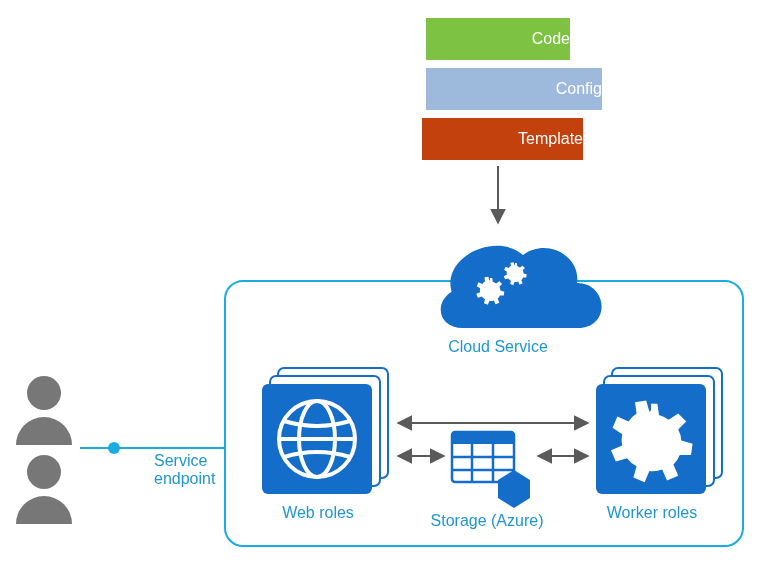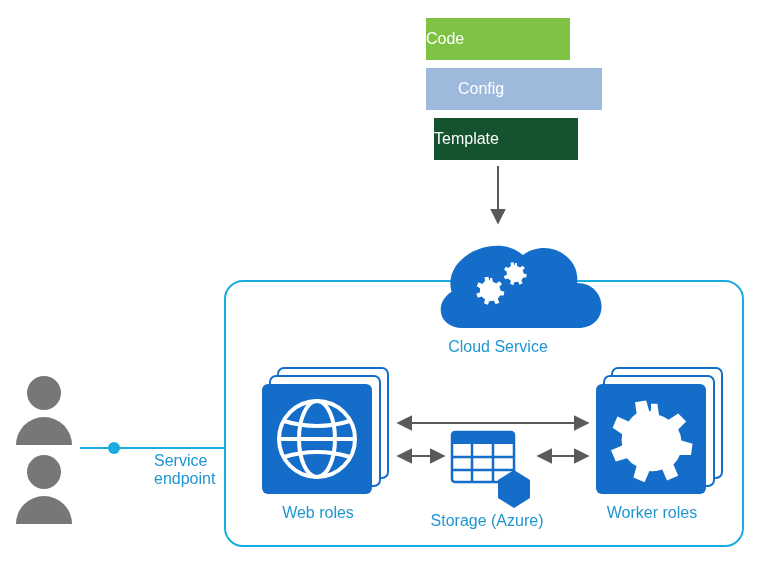--- a/index.html
+++ b/index.html
@@ -6,37 +6,37 @@
   body {
     width:764px; height:568px;
     font-family: "Segoe UI", Arial, sans-serif;
     background:#fff;
     position:relative;
   }
   .pkg-box {
     position:absolute;
     width:144px; height:42px;
     color:#fff;
-    display:flex; align-items:center; justify-content:flex-start;
+    display:flex; align-items:center; justify-content:flex-end;
     font-size:16px;
   }
   svg { position:absolute; top:0; left:0; }
   .az-text { fill:#1f96d1; font-size:16px; }
   .az-blue { fill:#136dc9; }
 </style>
 </head>
 <body>
 
 <div class="pkg-box" style="left:426px; top:18px;  background:#7dc243;">
     <span>Code</span>
   </div>
 <div class="pkg-box" style="left:426px; top:68px;  background:#9db9dc;padding-left:32px;">
     <span>Config</span>
   </div>
-<div class="pkg-box" style="left:434px; top:118px; background:#14532d;">
+<div class="pkg-box" style="left:422px; top:118px; background:#c2410c;padding-left:17px;">
     <span>Template</span>
   </div>
 
 <svg width="764" height="568">
   <defs>
 
     <g id="gear">
       <path d="M 0,-22 L 4,-22 L 5,-15 A16 16 0 0 1 11,-12 L 17,-16 L 22,-11 L 17,-6 A16 16 0 0 1 19,1 L 26,3 L 25,10 L 18,10 A16 16 0 0 1 14,16 L 17,23 L 10,26 L 7,19 A16 16 0 0 1 -1,20 L -4,27 L -11,24 L -9,17 A16 16 0 0 1 -15,12 L -22,14 L -25,7 L -18,4 A16 16 0 0 1 -18,-3 L -24,-7 L -21,-14 L -14,-11 A16 16 0 0 1 -9,-16 L -10,-23 L -3,-24 L -1,-17 A16 16 0 0 1 0,-18 Z"></path>
       <circle r="7" fill="#fff"></circle>
     </g>

